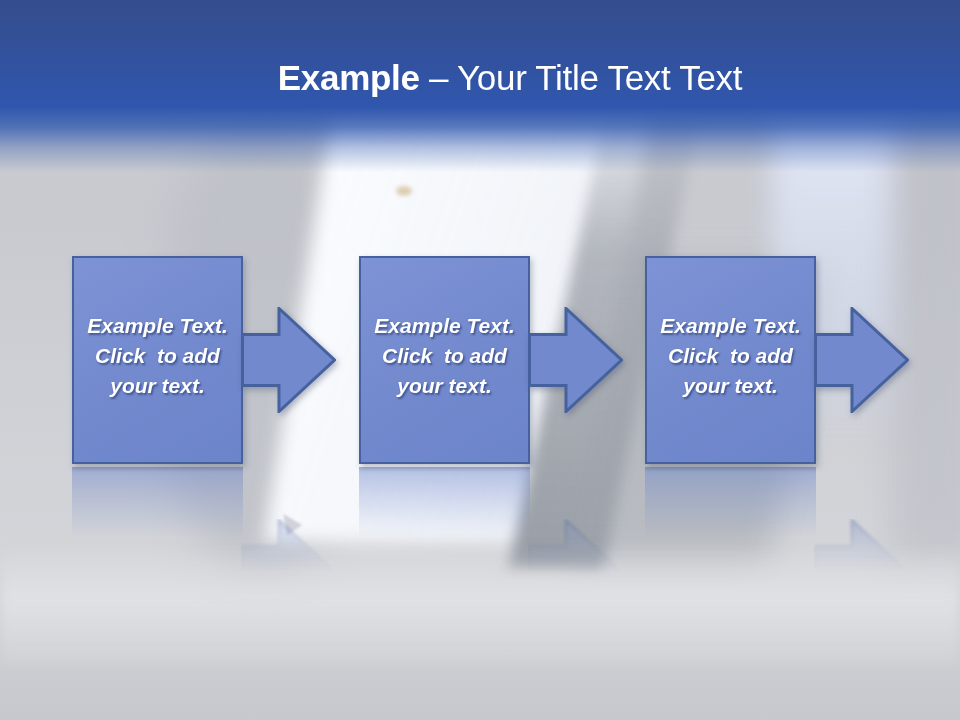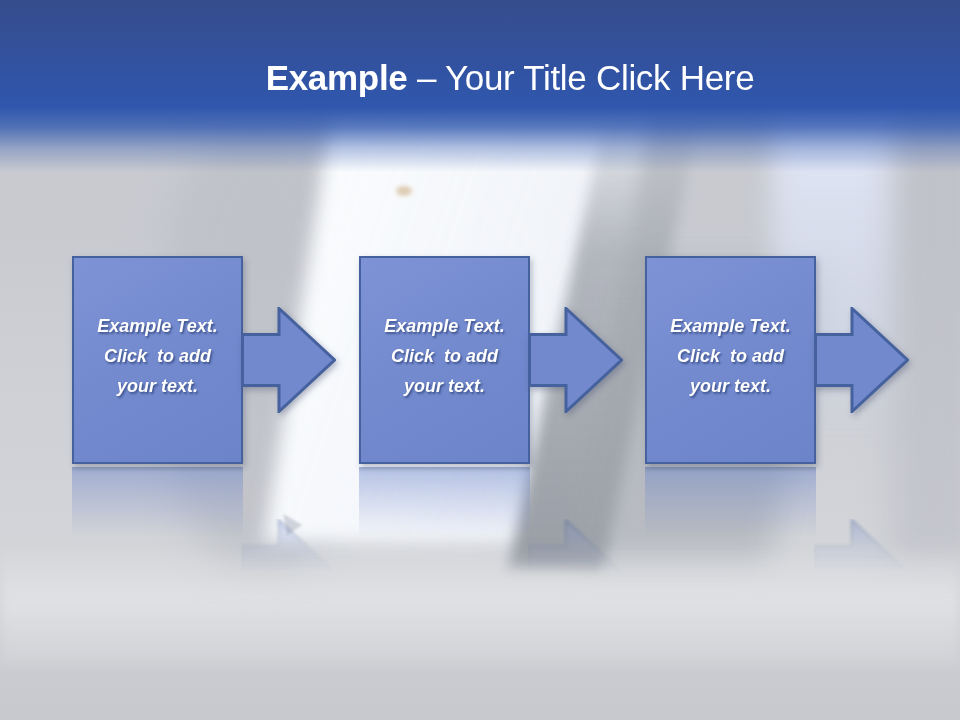--- a/index.html
+++ b/index.html
@@ -40,21 +40,21 @@
   .slide-title .inner{display:inline-block; transform:translateX(30px);}
   .title-bold{font-weight:700;}
   .title-rest{font-weight:400; white-space:pre;}
   
   .step-box{position:absolute; top:256px; width:171px; height:208px; box-sizing:border-box; z-index:5;
     background:linear-gradient(150deg, #7e93d5 0%, #7289ce 55%, #6c84ca 100%);
     border:2.5px solid #46629e;
     box-shadow:2px 3px 6px rgba(70,80,110,0.35);
     display:flex; align-items:center; justify-content:center;}
   .step-text{margin-top:-8px; text-align:center; color:#ffffff; font-style:italic; font-weight:600;
-    font-size:18px; line-height:30px;
+    font-size:21px; line-height:30px;
     text-shadow:1.5px 2px 2px rgba(45,65,120,0.7), 0 0 1px rgba(60,80,140,0.4);}
   .step-line{white-space:pre;}
   .box-1{left:72px;} .box-2{left:359px;} .box-3{left:645px;}
   
   .arrow{position:absolute; top:307px; width:95px; height:106px; z-index:6;
     filter:drop-shadow(2px 3px 3px rgba(70,80,110,0.4));}
   .arrow-1{left:241px;} .arrow-2{left:528px;} .arrow-3{left:814px;}
   
   .box-reflection{position:absolute; top:467px; width:171px; height:72px; z-index:2;
     background:linear-gradient(180deg,
@@ -92,21 +92,21 @@
   <svg class="arrow-reflection arrow-2" viewBox="0 0 95 106">
     <polygon points="1.5,27.5 38,27.5 38,1.5 93.5,53 38,104.5 38,78.5 1.5,78.5" fill="#7289ce" stroke="#46629e" stroke-width="3"></polygon>
   </svg>
   <svg class="arrow-reflection arrow-3" viewBox="0 0 95 106">
     <polygon points="1.5,27.5 38,27.5 38,1.5 93.5,53 38,104.5 38,78.5 1.5,78.5" fill="#7289ce" stroke="#46629e" stroke-width="3"></polygon>
   </svg>
 
   <div class="title-band"></div>
   <div class="slide-title">
     <span class="inner">
-      <span class="title-bold">Example</span><span class="title-rest"> – Your Title Click Here</span>
+      <span class="title-bold">Example</span><span class="title-rest"> – Your Title Text Text</span>
     </span>
   </div>
 
   <div class="step-box box-1">
     <div class="step-text">
       <div class="step-line">Example Text.</div>
       <div class="step-line">Click  to add</div>
       <div class="step-line">your text.</div>
     </div>
   </div>

